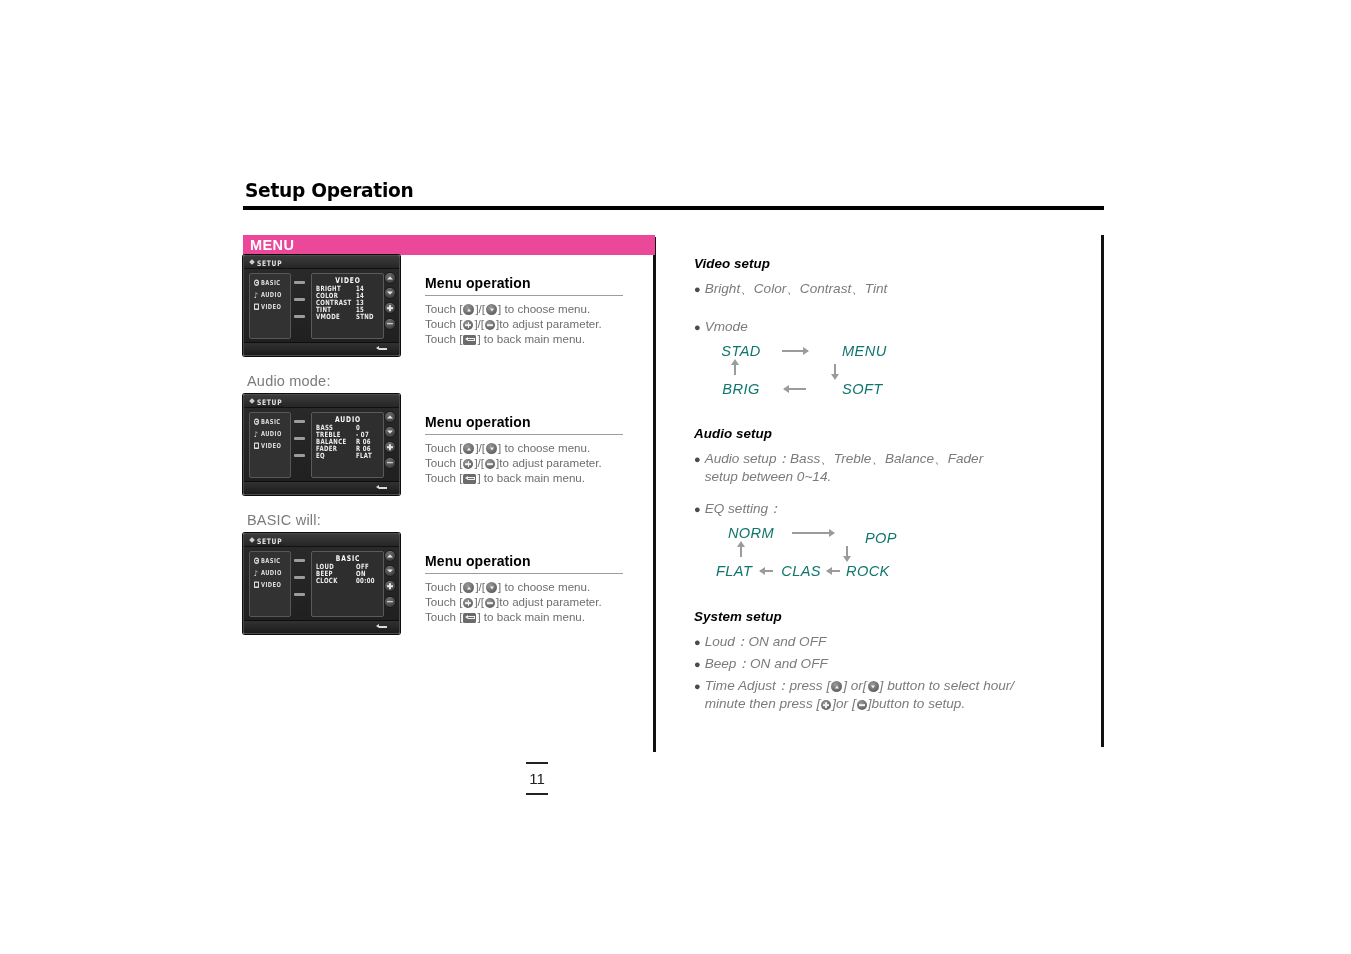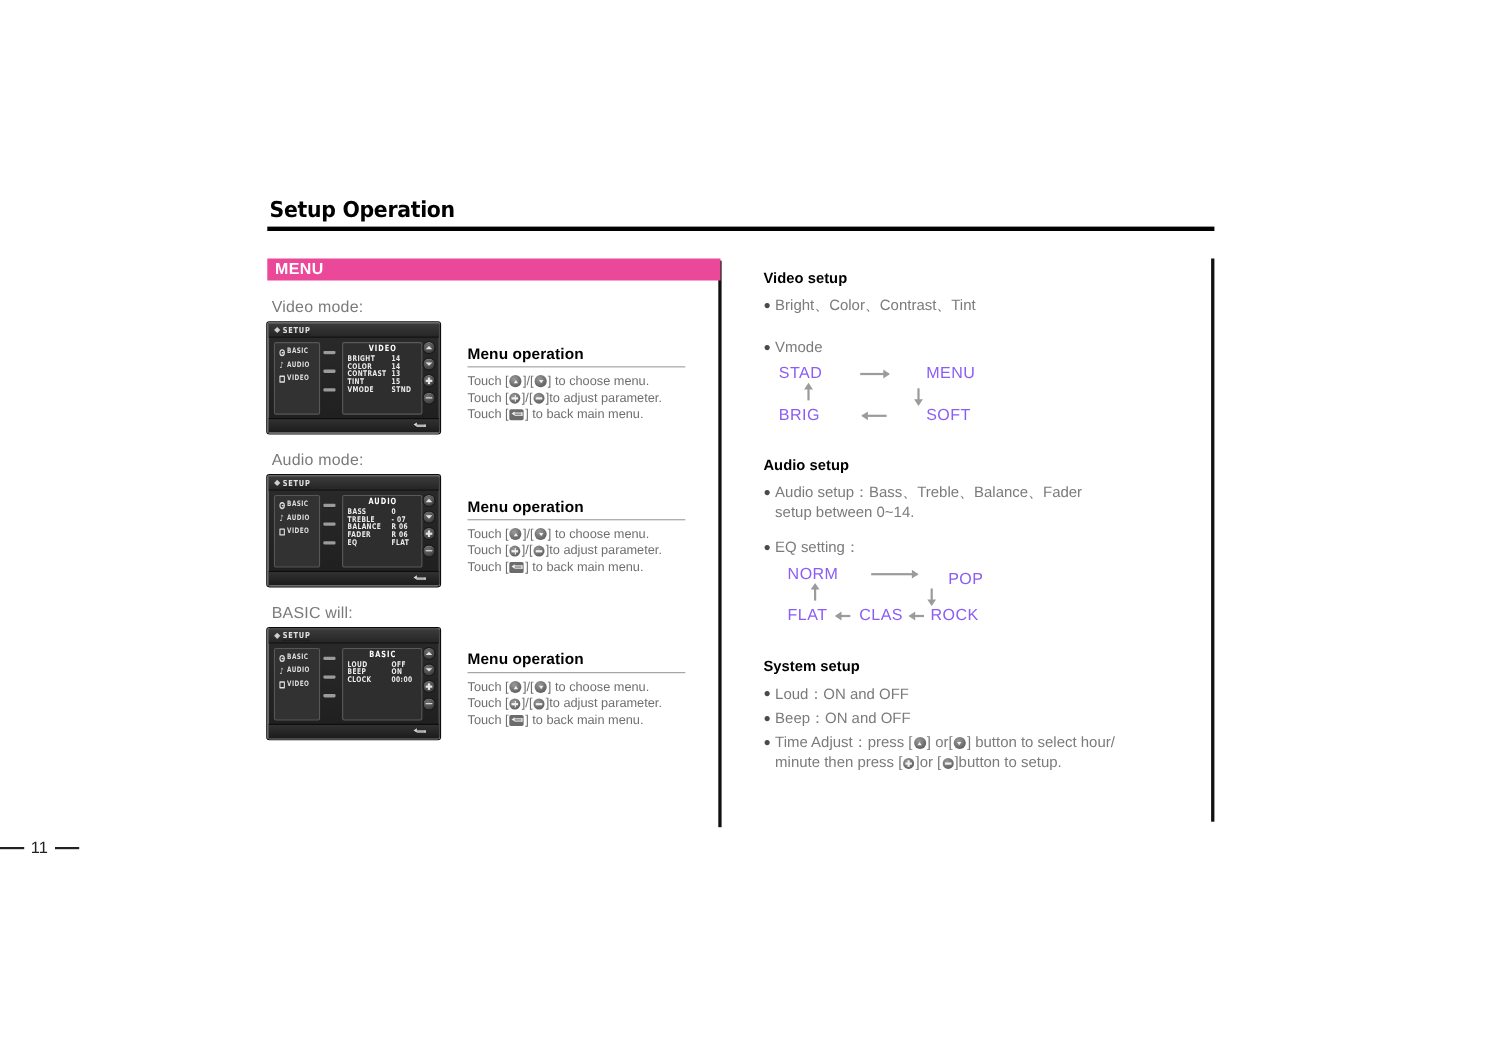--- a/index.html
+++ b/index.html
@@ -31,21 +31,21 @@
   .title-rule { height:4px; background:#000; width:861px; }
 
   
   .col-left { position:absolute; left:243px; top:235px; width:412px; }
   .col-divider-left {
     position:absolute; left:653px; top:237px; width:3px; height:515px; background:#111;
   }
   .col-divider-right {
     position:absolute; left:1101px; top:235px; width:3px; height:512px; background:#111;
   }
-  .col-right { position:absolute; left:694px; top:245px; width:400px; }
+  .col-right { position:absolute; left:694px; top:256px; width:400px;font-style:italic; }
 
   
   .menu-bar {
     width:412px; height:20px; background:#ec4899; color:#fff;
     font-size:14.5px; font-weight:bold; line-height:20px;
     padding-left:7px; letter-spacing:0.4px;
   }
 
   
   .enter-menu {
@@ -242,41 +242,41 @@
   .bullet-line {
     font-size:13.6px; color:#7b7b7b; line-height:18px; margin:0 0 4px 0;
     display:flex; align-items:flex-start;
   }
   .bullet-line .dot {
     color:#4a4a4a; font-size:11px; line-height:18px; margin-right:4px; flex:0 0 auto;
   }
   .bullet-line .txt { flex:1 1 auto; }
 
   
-  .cycle { position:relative; margin:2px 0 0 14px; color:#8b5cf6; font-size:14.6px; letter-spacing:0.4px; }
+  .cycle { position:relative; margin:2px 0 0 14px; color:#0f766e; font-size:14.6px; letter-spacing:0.4px;text-align:center; }
   .cycle .row { display:flex; align-items:center; height:21px; }
   .cycle .mid { height:17px; display:flex; align-items:center; }
 
   .arr-r { display:inline-block; position:relative; height:2px; background:#9b9b9b; }
   .arr-r:after { content:""; position:absolute; right:-1px; top:-3px;
     width:0;height:0;border-top:4px solid transparent;border-bottom:4px solid transparent;border-left:6px solid #9b9b9b; }
   .arr-l { display:inline-block; position:relative; height:2px; background:#9b9b9b; }
   .arr-l:after { content:""; position:absolute; left:-1px; top:-3px;
     width:0;height:0;border-top:4px solid transparent;border-bottom:4px solid transparent;border-right:6px solid #9b9b9b; }
   .arr-u { display:inline-block; position:relative; width:2px; background:#9b9b9b; }
   .arr-u:after { content:""; position:absolute; top:-5px; left:-3px;
     width:0;height:0;border-left:4px solid transparent;border-right:4px solid transparent;border-bottom:6px solid #9b9b9b; }
   .arr-d { display:inline-block; position:relative; width:2px; background:#9b9b9b; }
   .arr-d:after { content:""; position:absolute; bottom:-5px; left:-3px;
     width:0;height:0;border-left:4px solid transparent;border-right:4px solid transparent;border-top:6px solid #9b9b9b; }
 
   
   .footer {
     position:absolute; left:0; top:762px; width:1074px;
-    display:flex; align-items:center; gap:6px;
+    display:flex; align-items:center; justify-content:center; gap:6px;flex-direction:column;
   }
   .footer .dash { width:22px; height:2px; background:#222; }
   .footer .pg { font-size:15px; color:#222; }
 </style>
 </head>
 <body>
 
 <div id="page">
 
   <div class="title-wrap">
@@ -285,21 +285,20 @@
   </div>
 
   <div class="col-divider-left"></div>
   <div class="col-divider-right"></div>
 
   <div class="col-left">
 
     <div class="menu-bar">MENU</div>
 
 
-    <div class="mode-label">Video mode:</div>
     <div class="blockrow">
       <div class="device">
         <div class="dev-top">
           <span class="diamond"></span>
           <span class="setup-text">SETUP</span>
         </div>
         <div class="dev-body">
           <div class="dev-nav">
             <div class="nav-item">
               <span class="nav-ico gear"></span>

